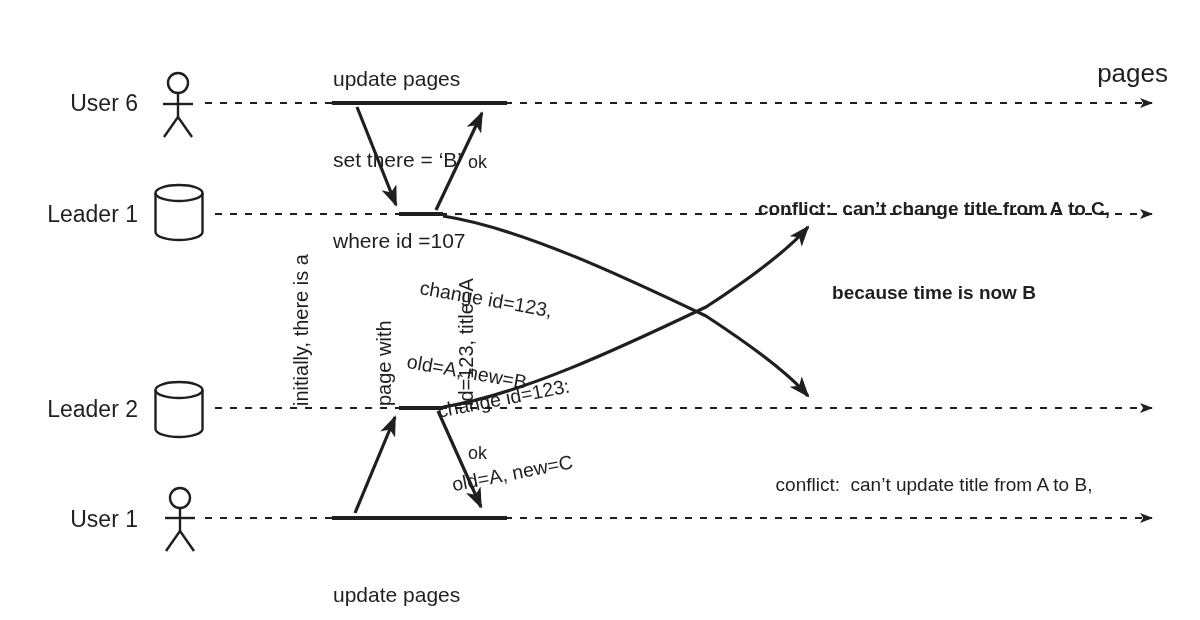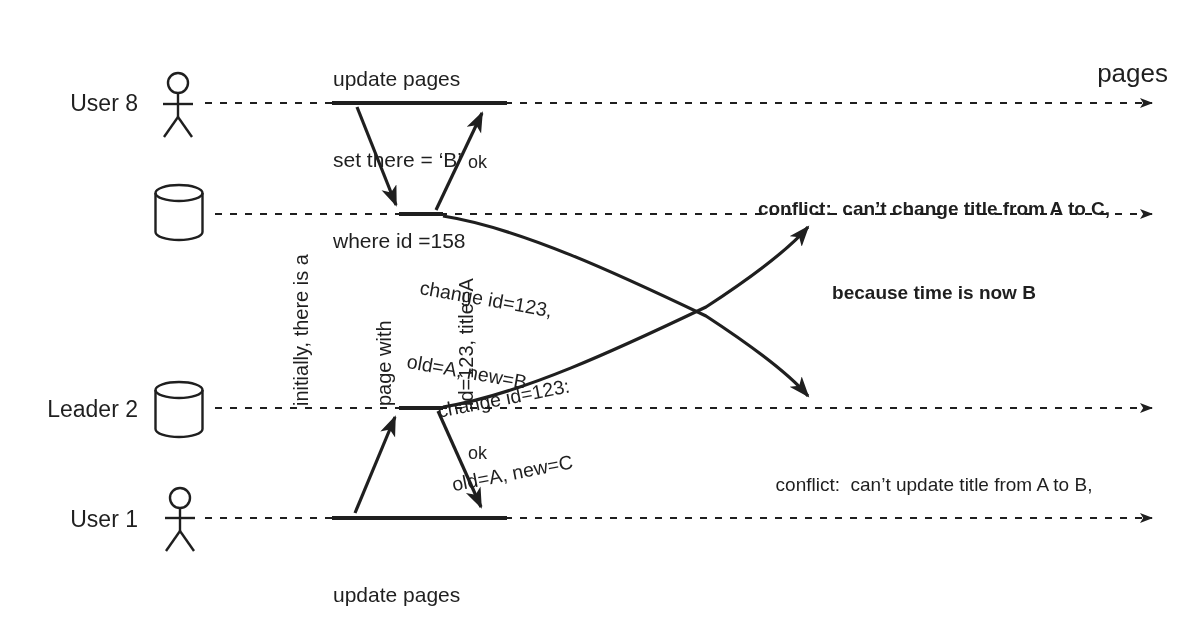--- a/index.html
+++ b/index.html
@@ -86,30 +86,31 @@
 
     <g class="icon">
       <circle cx="180" cy="498" r="10"></circle>
       <line x1="180" y1="508" x2="180" y2="531"></line>
       <line x1="165" y1="518" x2="195" y2="518"></line>
       <line x1="180" y1="531" x2="166" y2="551"></line>
       <line x1="180" y1="531" x2="194" y2="551"></line>
     </g>
   </svg>
 
-  <div class="txt actor-label" style="top:90px;">User 8</div>
+  <div class="txt actor-label" style="top:90px;">User 6</div>
+  <div class="txt actor-label" style="top:201px;">Leader 1</div>
   <div class="txt actor-label" style="top:396px;">Leader 2</div>
   <div class="txt actor-label" style="top:506px;">User 1</div>
 
   <div class="txt time-label" style="left:1092px; top:58px;">pages</div>
 
   <div class="txt query" style="left:333px; top:11px;">
     <div>update pages</div>
     <div>set there = ‘B’</div>
-    <div>where id =158</div>
+    <div>where id =107</div>
   </div>
 
   <div class="txt query" style="left:333px; top:527px;">
     <div>update pages</div>
     
     
   </div>
 
   <div class="txt ok-label" style="left:468px; top:152px;">ok</div>
   <div class="txt ok-label" style="left:468px; top:443px;">ok</div>

